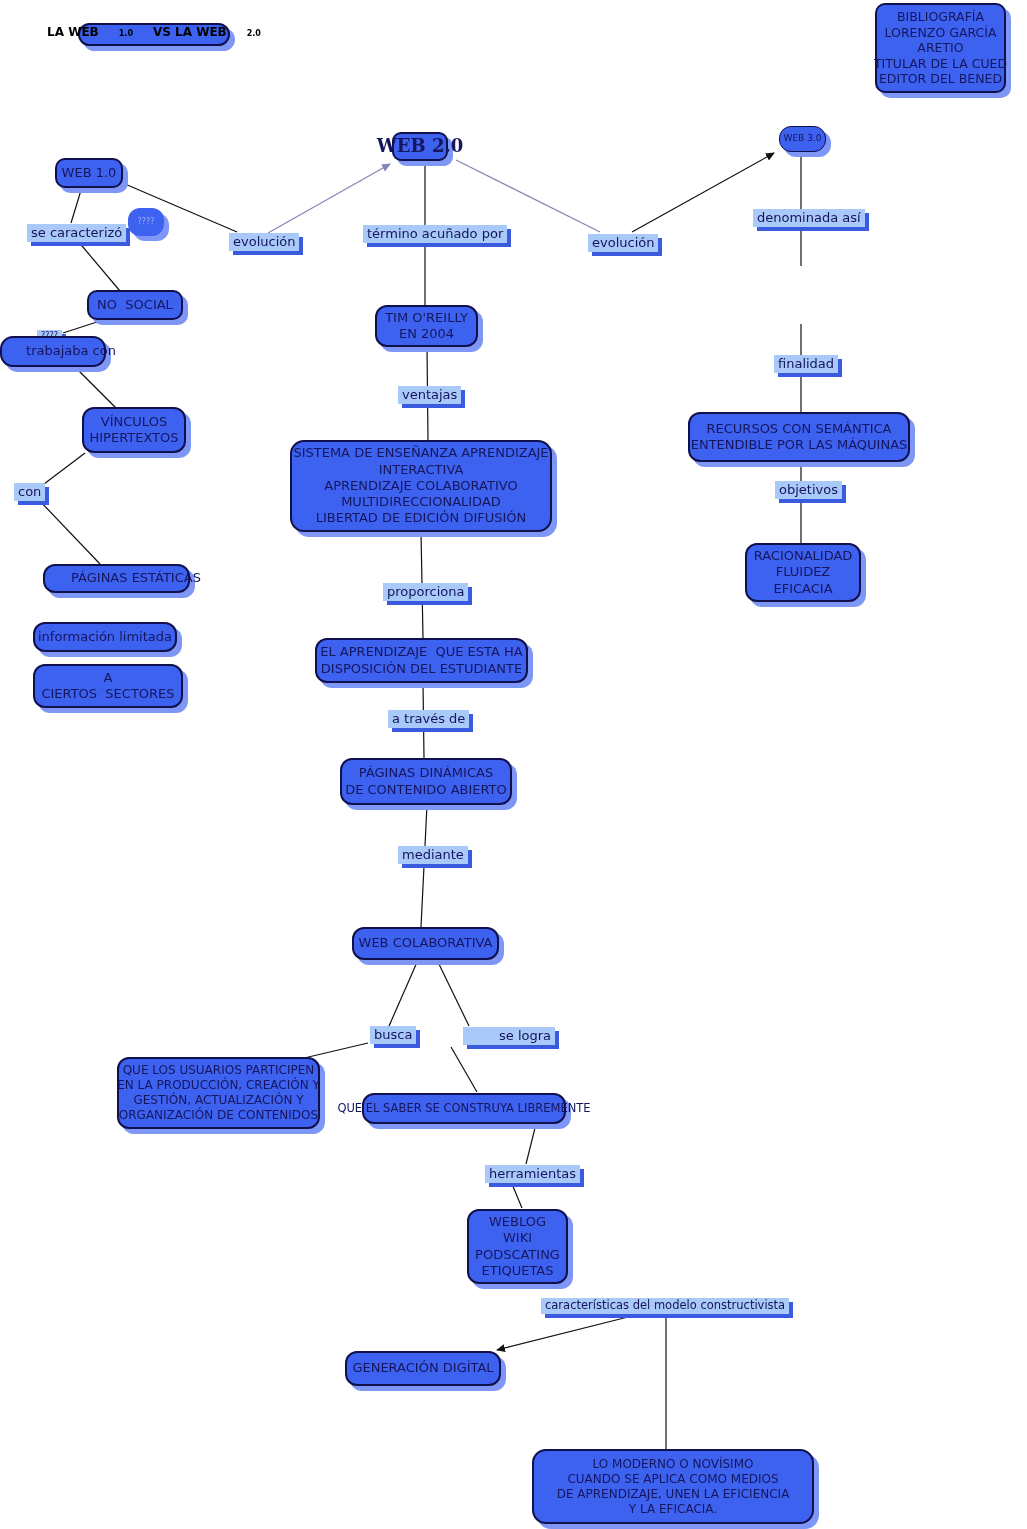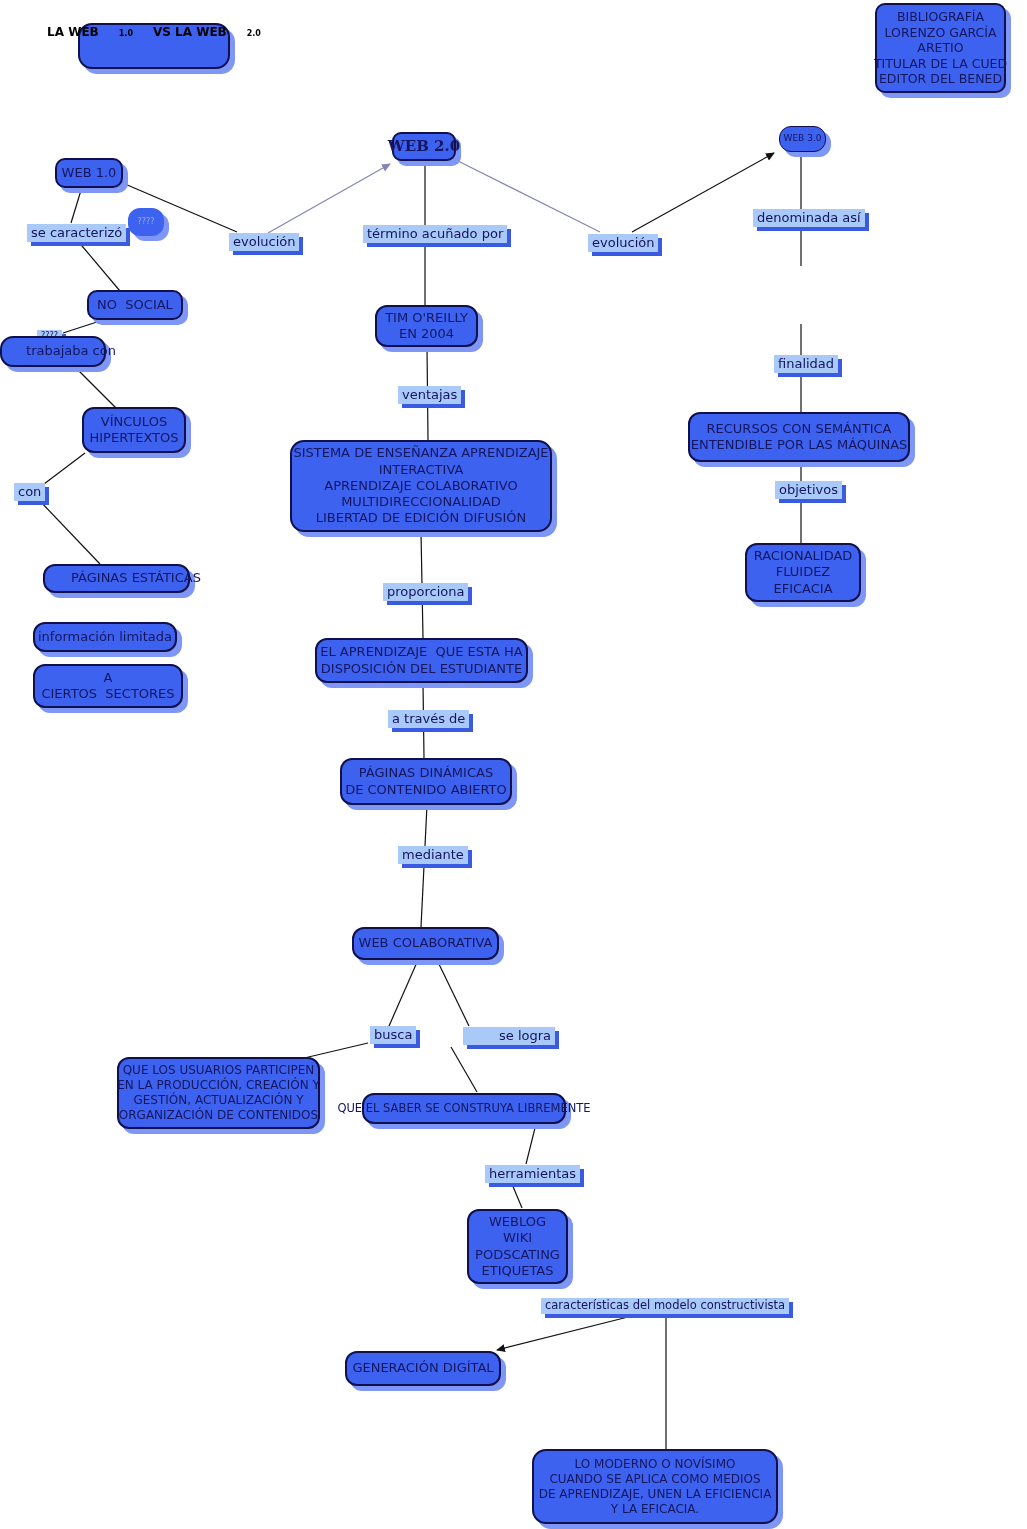--- a/index.html
+++ b/index.html
@@ -71,32 +71,32 @@
     <line x1="418" y1="960" x2="389" y2="1026" stroke="#111111" stroke-width="1.2"></line>
     <line x1="368" y1="1043" x2="300" y2="1059" stroke="#111111" stroke-width="1.2"></line>
     <line x1="437" y1="960" x2="469" y2="1026" stroke="#111111" stroke-width="1.2"></line>
     <line x1="451" y1="1047" x2="477" y2="1092" stroke="#111111" stroke-width="1.2"></line>
     <line x1="536" y1="1124" x2="526" y2="1164" stroke="#111111" stroke-width="1.2"></line>
     <line x1="512" y1="1184" x2="522" y2="1208" stroke="#111111" stroke-width="1.2"></line>
     <line x1="628" y1="1317" x2="497" y2="1350" stroke="#111111" stroke-width="1.2" marker-end="url(#arr-black)"></line>
     <line x1="666" y1="1317" x2="666" y2="1449" stroke="#111111" stroke-width="1.2"></line>
   </svg>
 
-  <div class="node title-box" style="left:78px;top:23px;width:152px;height:46px;gap:20px;">
+  <div class="node title-box" style="left:78px;top:23px;width:152px;height:23px;gap:20px;">
     <span class="big">LA WEB</span><span class="small">1.0</span><span class="big">VS LA WEB</span><span class="small">2.0</span>
   </div>
 
   <div class="node" style="left:875px;top:3px;width:131px;height:90px;font-size:12.5px;border-radius:10px;">BIBLIOGRAFÍA
 LORENZO GARCÍA
 ARETIO
 TITULAR DE LA CUED
 EDITOR DEL BENED</div>
 
   <div class="node" style="left:55px;top:158px;width:68px;height:30px;border-radius:10px;">WEB 1.0</div>
-  <div class="node serif" style="left:392px;top:132px;width:64px;height:29px;border-radius:9px;font-size:15px;">WEB 2.0</div>
+  <div class="node serif" style="left:392px;top:132px;width:56px;height:29px;border-radius:9px;font-size:18px;">WEB 2.0</div>
   <div class="node" style="left:779px;top:126px;width:47px;height:26px;border-radius:12px;font-size:9px;border-width:1.5px;">WEB 3.0</div>
   <div class="node" style="left:128px;top:208px;width:36px;height:28px;font-size:8px;color:#9ab0f5;border:none;">????</div>
 
   <div class="label" style="left:27px;top:224px;">se caracterizó</div>
   <div class="label" style="left:229px;top:233px;">evolución</div>
   <div class="node" style="left:87px;top:290px;width:96px;height:30px;border-radius:10px;">NO  SOCIAL</div>
   <div class="label" style="left:37px;top:330px;font-size:8px;z-index:2;">????</div>
   <div class="node" style="left:0px;top:336px;width:106px;height:31px;border-radius:13px;padding-left:36px;">trabajaba con</div>
   <div class="node" style="left:82px;top:407px;width:104px;height:46px;">VÍNCULOS
 HIPERTEXTOS</div>
@@ -130,21 +130,21 @@
 GESTIÓN, ACTUALIZACIÓN Y
 ORGANIZACIÓN DE CONTENIDOS</div>
   <div class="node" style="left:362px;top:1093px;width:204px;height:31px;font-size:11.5px;">QUE EL SABER SE CONSTRUYA LIBREMENTE</div>
   <div class="label" style="left:485px;top:1165px;">herramientas</div>
   <div class="node" style="left:467px;top:1209px;width:101px;height:75px;">WEBLOG
 WIKI
 PODSCATING
 ETIQUETAS</div>
   <div class="label" style="left:541px;top:1298px;font-size:11.5px;">características del modelo constructivista</div>
   <div class="node" style="left:345px;top:1351px;width:156px;height:35px;">GENERACIÓN DIGÍTAL</div>
-  <div class="node" style="left:532px;top:1449px;width:246px;height:75px;font-size:12px;border-radius:14px;">LO MODERNO O NOVÍSIMO
+  <div class="node" style="left:532px;top:1449px;width:282px;height:75px;font-size:12px;border-radius:14px;">LO MODERNO O NOVÍSIMO
 CUANDO SE APLICA COMO MEDIOS
 DE APRENDIZAJE, UNEN LA EFICIENCIA
 Y LA EFICACIA.</div>
 
   <div class="label" style="left:588px;top:234px;">evolución</div>
   <div class="label" style="left:753px;top:209px;">denominada así</div>
   <div class="label" style="left:774px;top:355px;">finalidad</div>
   <div class="node" style="left:688px;top:412px;width:222px;height:50px;">RECURSOS CON SEMÁNTICA
 ENTENDIBLE POR LAS MÁQUINAS</div>
   <div class="label" style="left:775px;top:481px;">objetivos</div>

